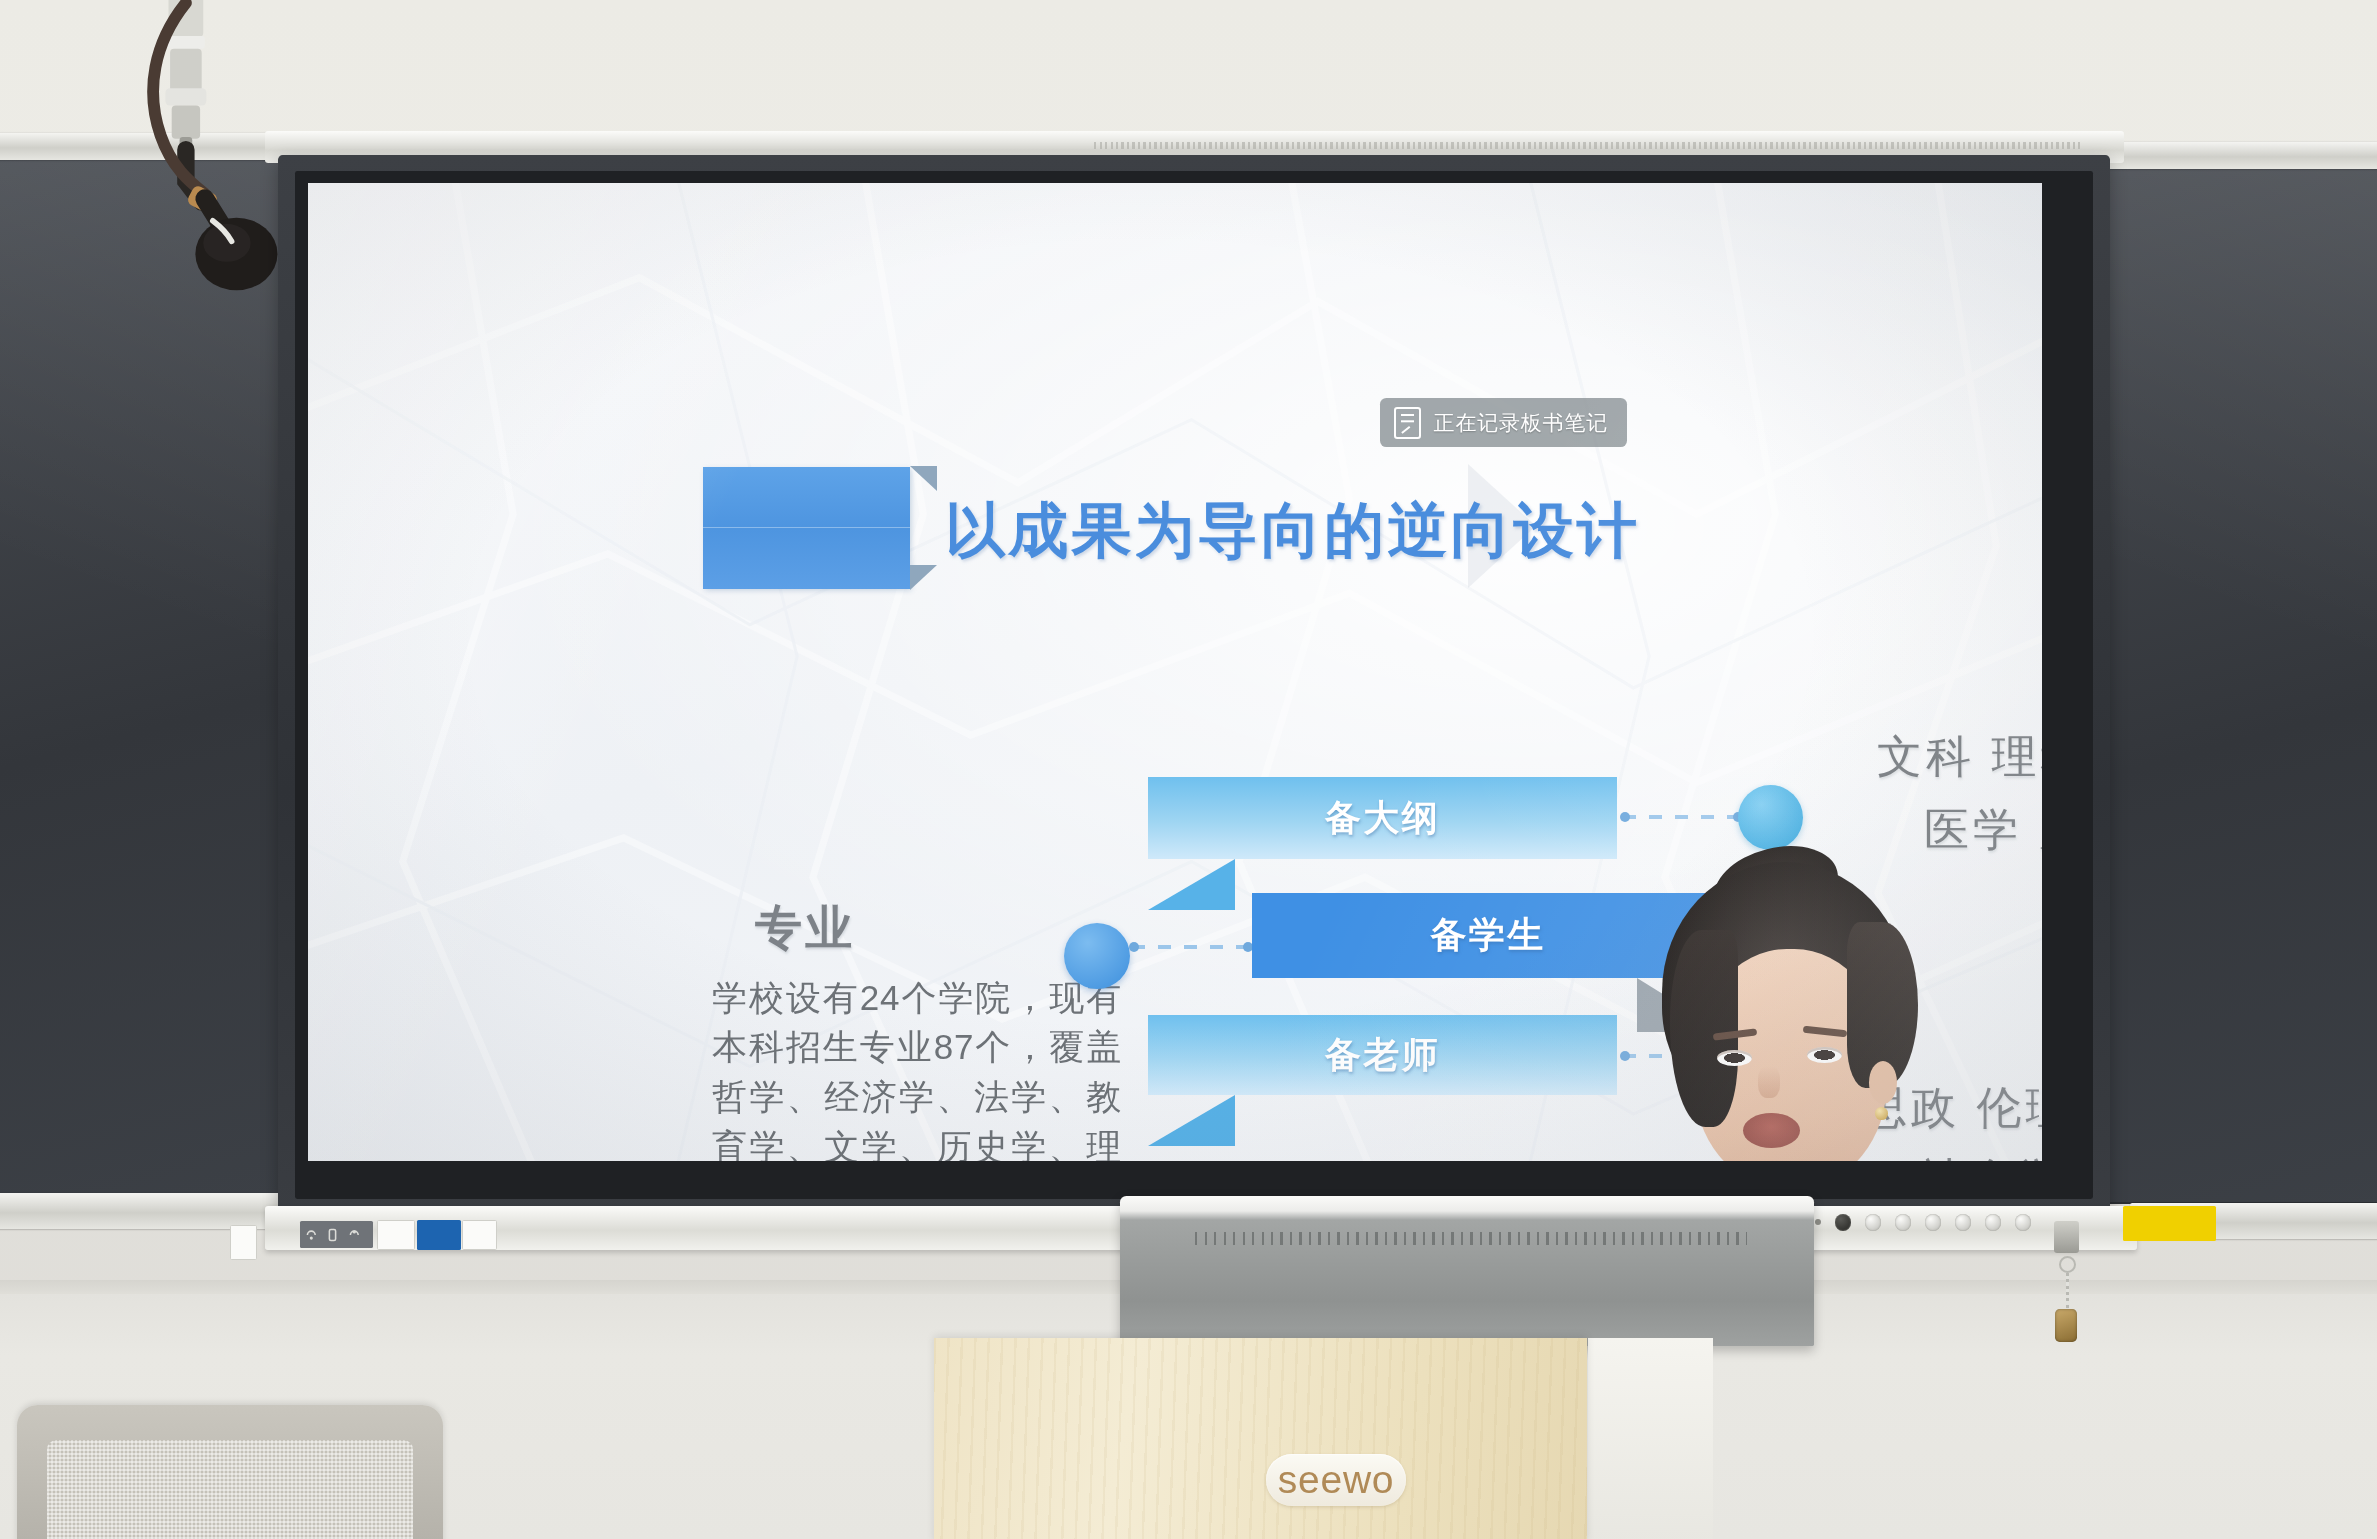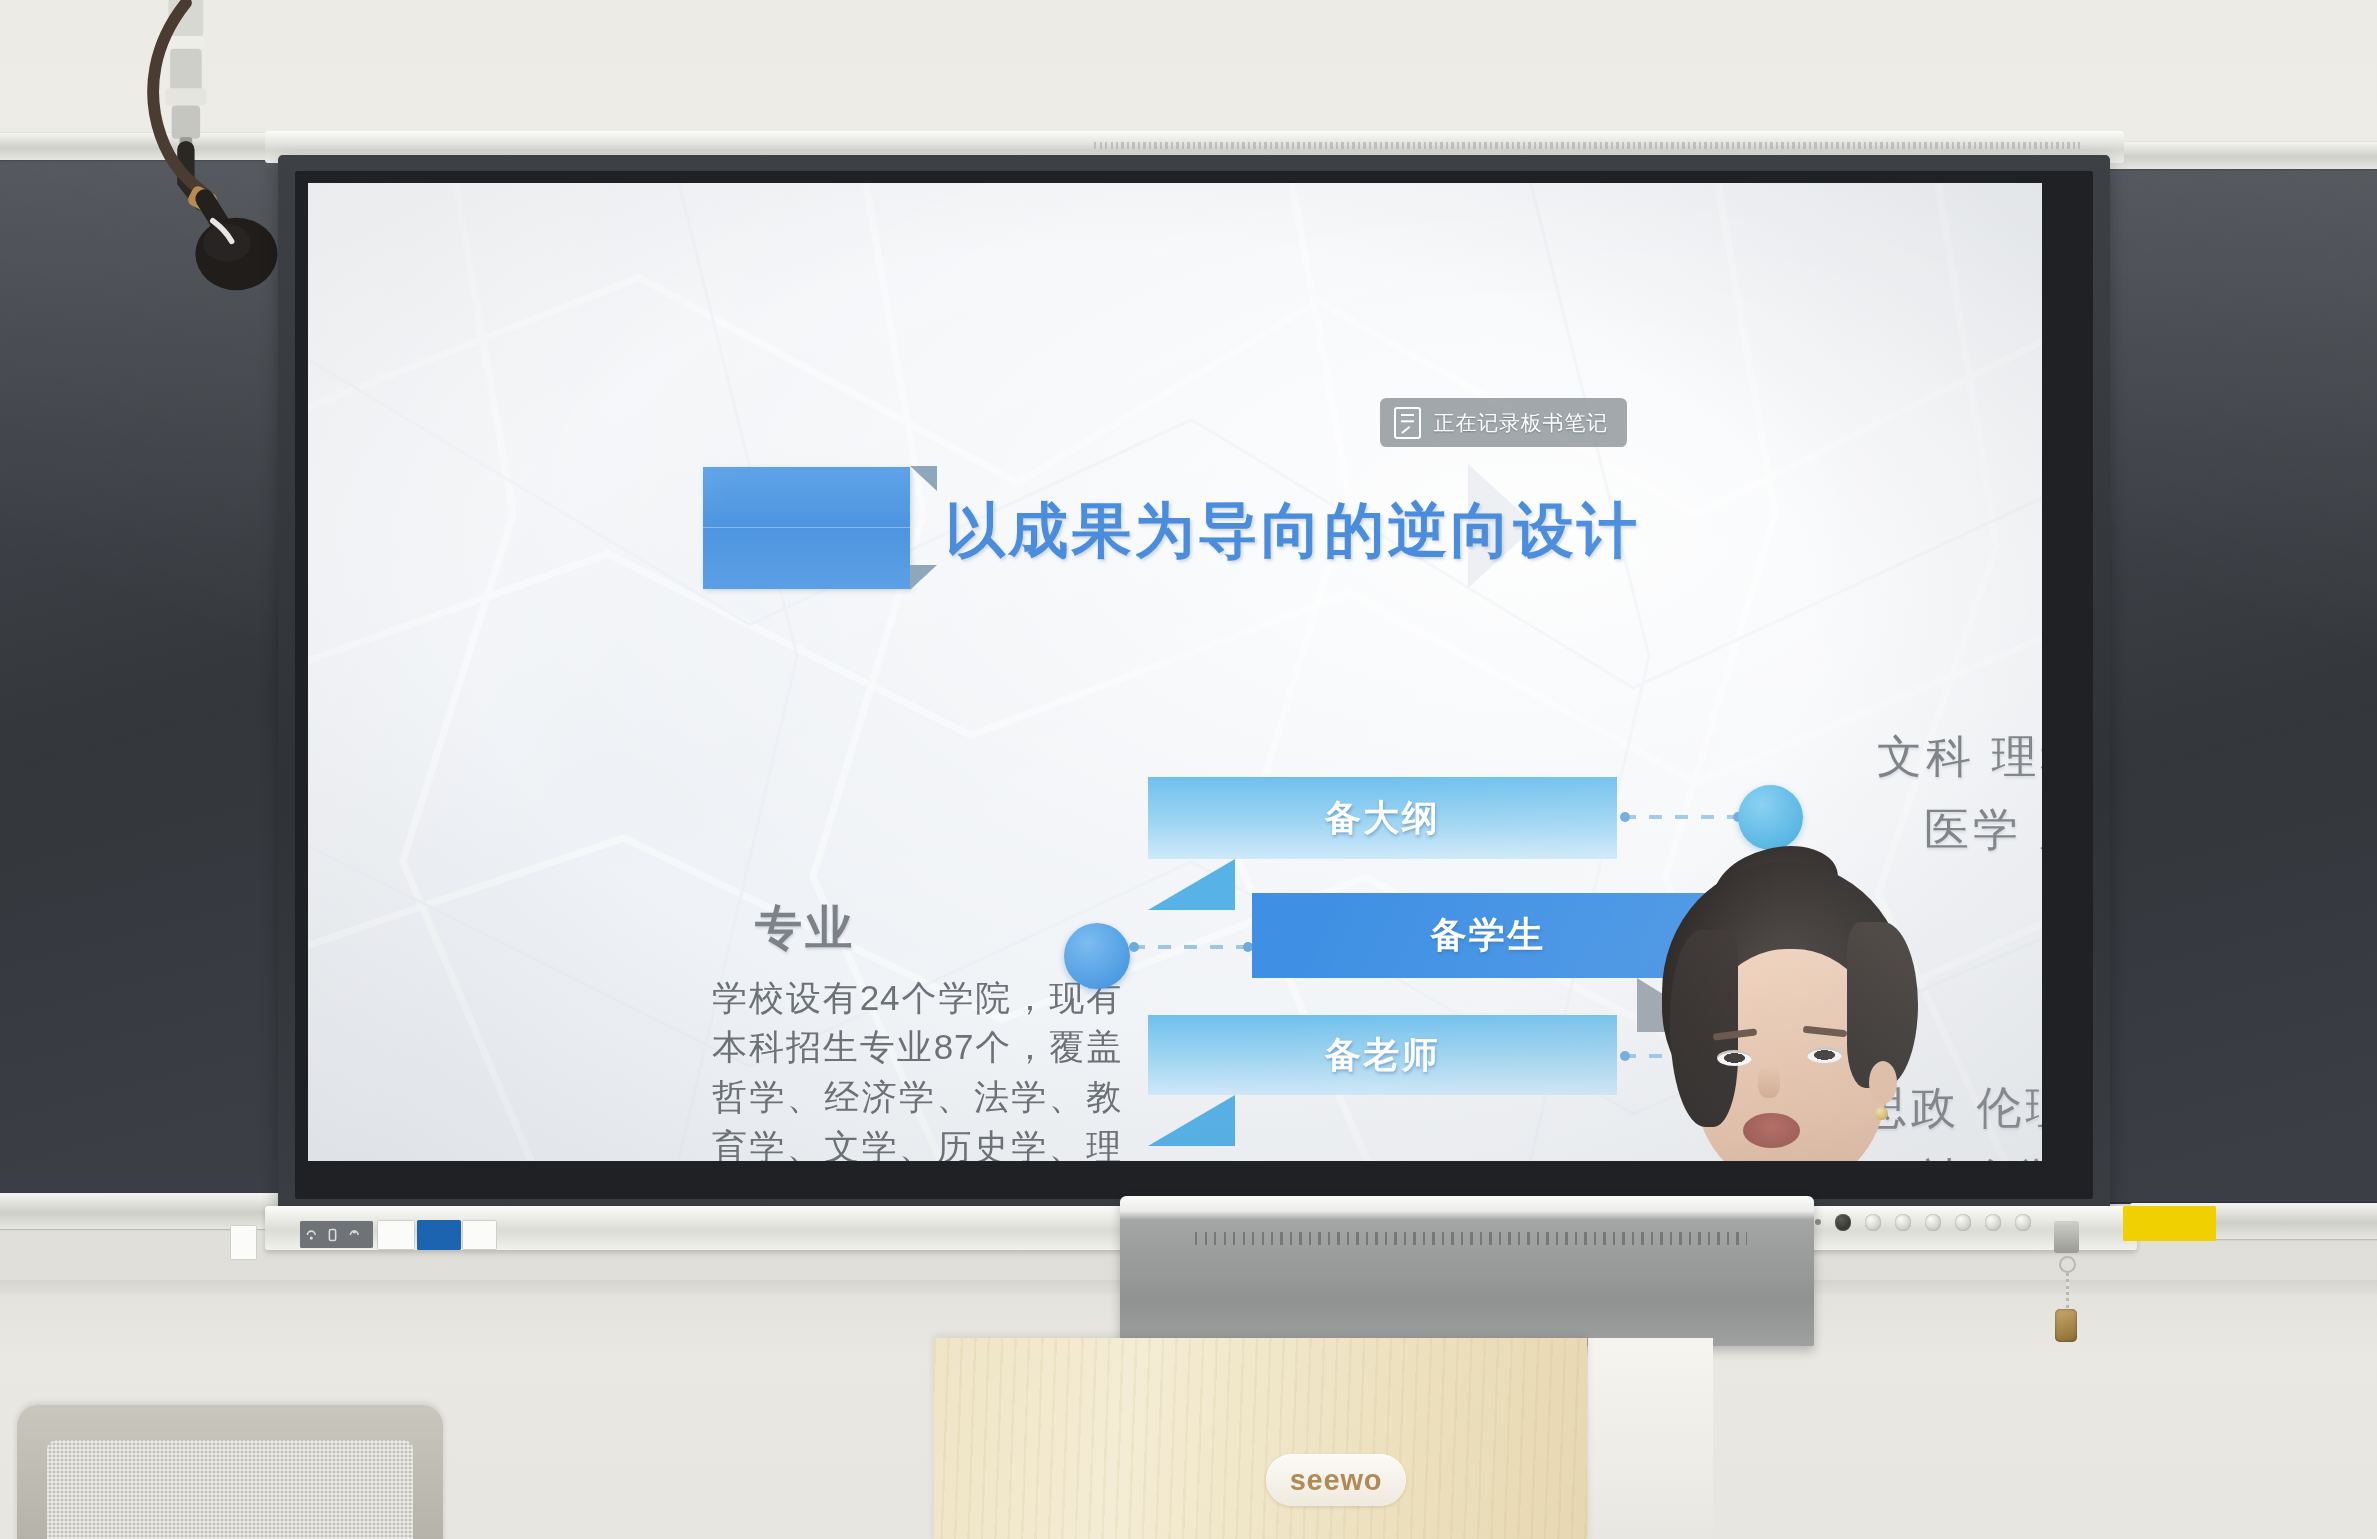--- a/index.html
+++ b/index.html
@@ -165,21 +165,21 @@
     background:linear-gradient(100deg,#efe4c6,#f4ecd4 30%,#ece0bd 72%,#e6d8b2);
     box-shadow:0 -1.6px 8px rgba(0,0,0,.10); }
   .desk-grain{ position:absolute; inset:0; opacity:.5;
     background:repeating-linear-gradient(92deg, rgba(190,165,110,.22) 0 2.4px, rgba(255,255,255,0) 2.4px 13.4px); }
   .desk-side{ position:absolute; left:1588px; top:1338px; width:125px; height:205px;
     background:linear-gradient(180deg,#f5f4ef,#e8e7e1); }
   .seewo{ position:absolute; left:1266px; top:1454px; width:140px; height:52px;
     background:linear-gradient(180deg,#fbfaf4,#efeade); border-radius:26px;
     display:flex; align-items:center; justify-content:center;
     box-shadow:0 1.6px 3.2px rgba(150,130,90,.25), inset 0 0.8px 1.6px rgba(255,255,255,.9); }
-  .seewo span{ font-size:29px; color:#b08a57; letter-spacing:0.8px;font-weight:bold; }
+  .seewo span{ font-size:39px; color:#b08a57; letter-spacing:0.8px; }
 
   
   .chair{ position:absolute; left:17.4px; top:1405px; width:426px; height:142px;
     background:linear-gradient(180deg,#c9c6be,#b4b1a9); border-radius:20.5px 20.5px 0 0;
     box-shadow:0 -1.6px 6.3px rgba(0,0,0,.12); }
   .chair-mesh{ position:absolute; left:30px; top:35px; right:30px; bottom:0;
     background:repeating-linear-gradient(0deg,rgba(255,255,255,.45) 0 1.6px,rgba(0,0,0,0) 1.6px 4px),
                repeating-linear-gradient(90deg,rgba(255,255,255,.40) 0 1.6px,rgba(0,0,0,0) 1.6px 4px),
                #c4c1b8; border-radius:9.5px 9.5px 0 0; }
 

